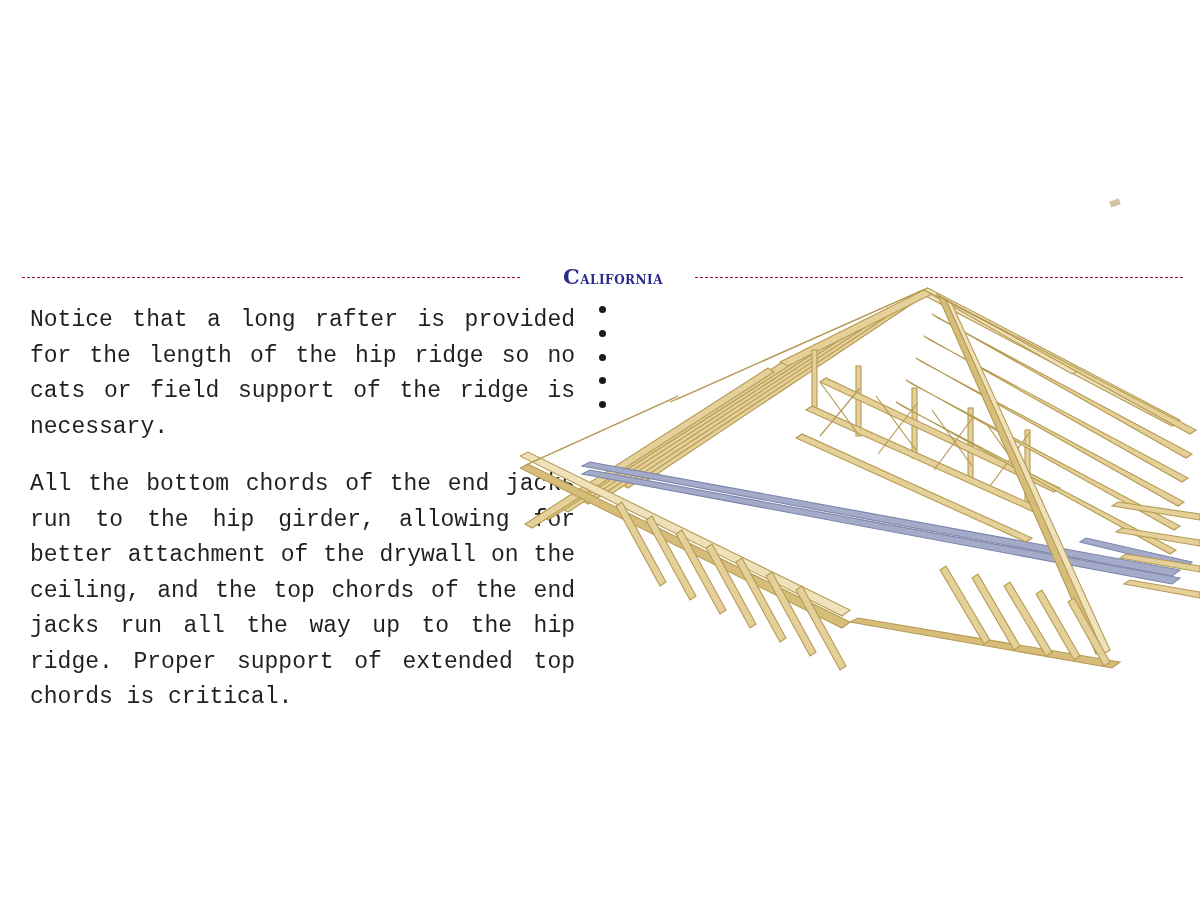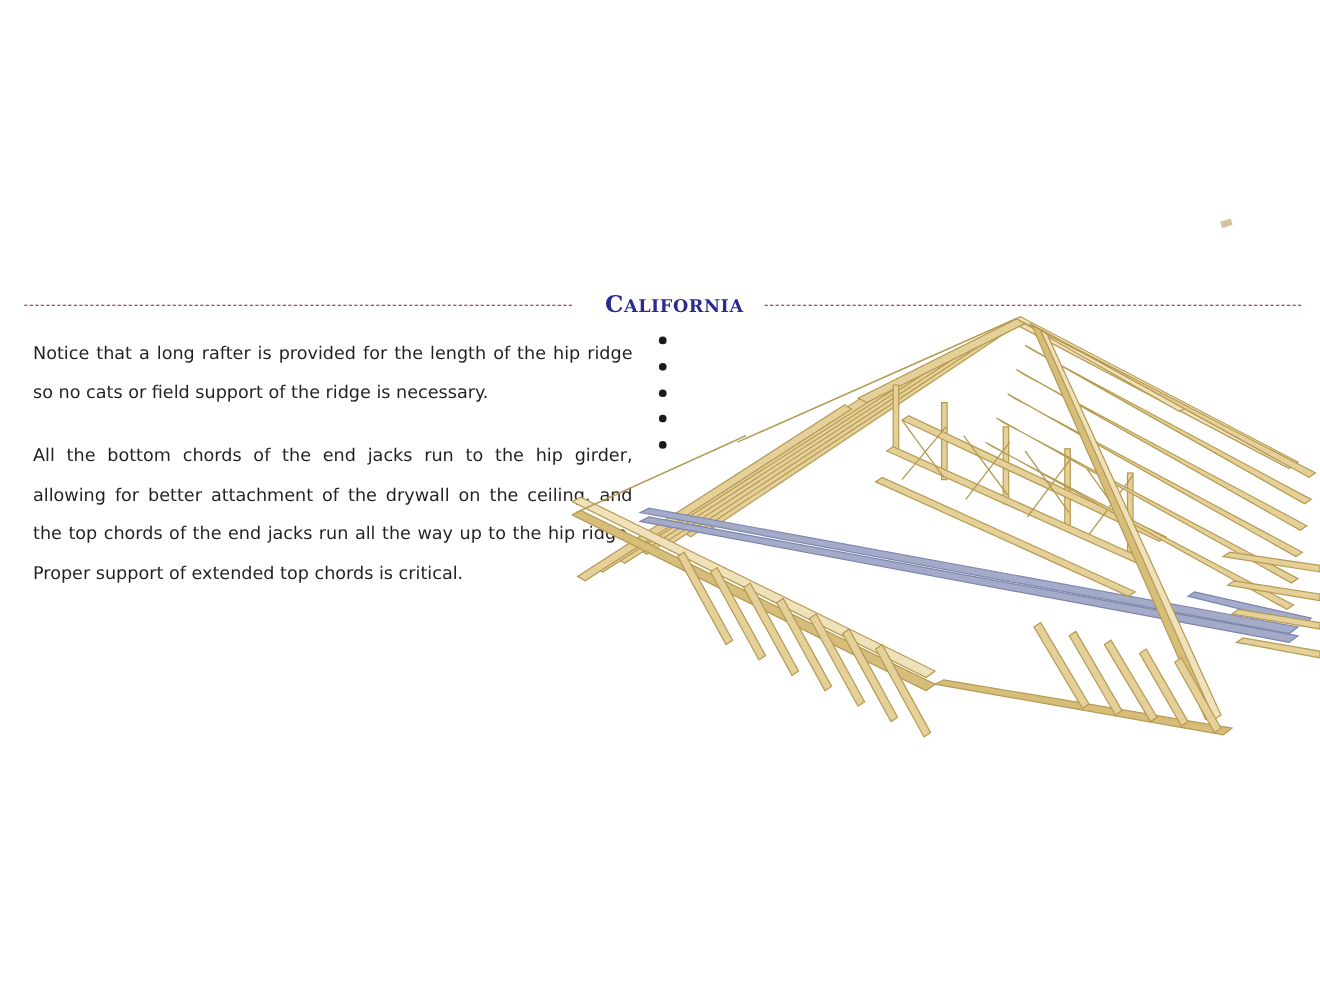--- a/index.html
+++ b/index.html
@@ -40,36 +40,37 @@
     text-align: center;
     color: #2b2b8f;
     font-family: "DejaVu Serif", serif;
     font-weight: bold;
     font-size: 21px;
     letter-spacing: 0.5px;
     line-height: 38px;
     white-space: nowrap;
   }
   .header-title .small-caps {
-    font-size: 16px;
+    font-size: 12px;
   }
 
   
   .text-column {
     position: absolute;
     left: 30px;
     top: 303px;
     width: 545px;
   }
   .para {
     color: #231f20;
-    font-size: 16px;
+    font-size: 23px;
     line-height: 35.5px;
     text-align: justify;
     margin: 0 0 22px 0;
+    font-family: Liberation Mono, monospace;
   }
   .para:last-child { margin-bottom: 0; }
 
   
   .dot-column {
     position: absolute;
     left: 596px;
     top: 306px;
     width: 12px;
     height: 102px;

